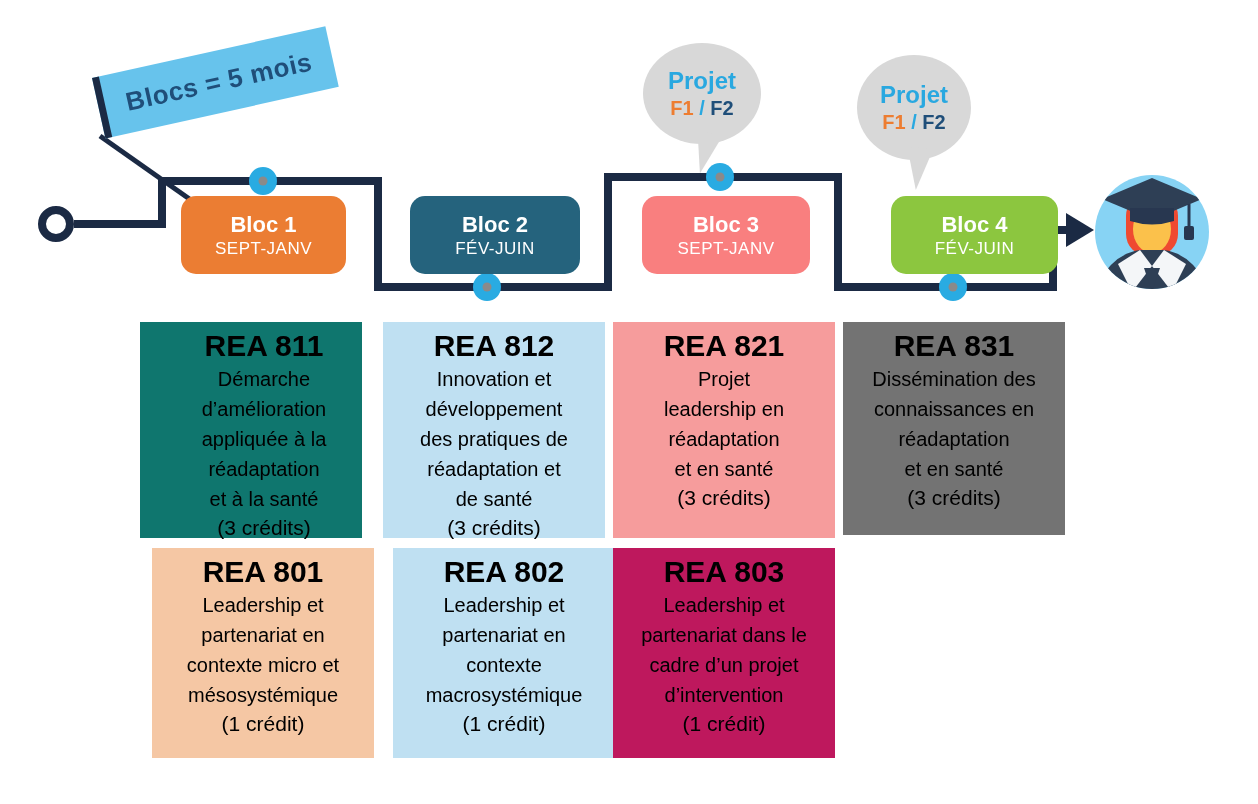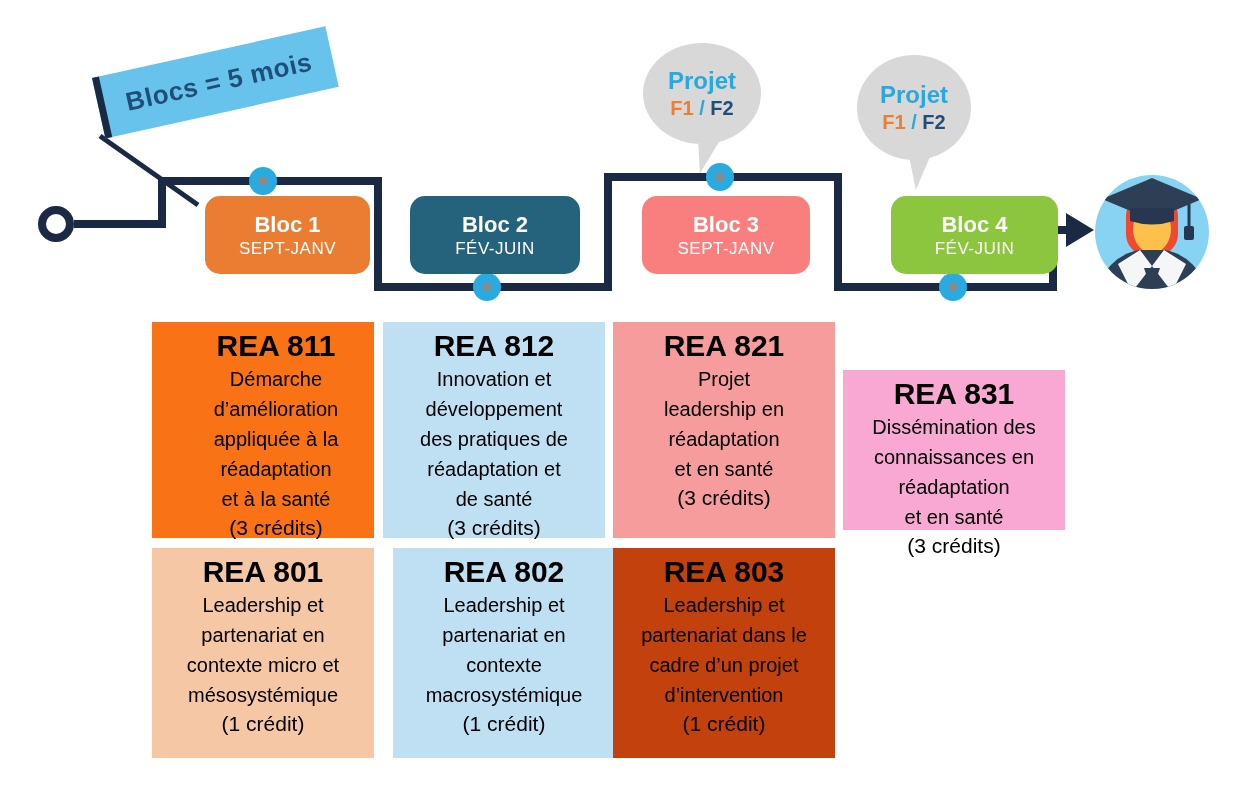--- a/index.html
+++ b/index.html
@@ -91,21 +91,21 @@
     <g>
       <circle cx="953" cy="287" r="14" style="fill: rgb(41, 171, 226);"></circle>
       <circle cx="953" cy="287" r="4.5" style="fill: rgb(138, 138, 138);"></circle>
     </g>
   </svg>
 
   <div class="banner" style="background-color: rgb(103, 195, 236);">
     <div class="banner-text" style="color: rgb(31, 78, 121);">Blocs = 5 mois</div>
   </div>
 
-  <div class="bloc" style="left: 181px; width: 165px; background-color: rgb(235, 125, 51); margin-left: 24px;">
+  <div class="bloc" style="left: 181px; width: 165px; background-color: rgb(235, 125, 51);">
     <div class="bloc-name">Bloc 1</div>
     <div class="bloc-period">SEPT-JANV</div>
   </div>
   <div class="bloc" style="left: 410px; width: 170px; background-color: rgb(37, 99, 125);">
     <div class="bloc-name">Bloc 2</div>
     <div class="bloc-period">FÉV-JUIN</div>
   </div>
   <div class="bloc" style="left: 642px; width: 168px; background-color: rgb(249, 127, 127);">
     <div class="bloc-name">Bloc 3</div>
     <div class="bloc-period">SEPT-JANV</div>
@@ -130,21 +130,21 @@
         <polygon points="70,76 58,92 78,118 92,90" style="fill: rgb(244, 246, 248);"></polygon>
         <polygon points="50,94 66,94 58,118" style="fill: rgb(46, 63, 85);"></polygon>
         <polygon points="58,4 108,25 58,46 8,25" style="fill: rgb(46, 63, 85);"></polygon>
         <path d="M36,34 L80,34 L80,47 Q58,54 36,47 Z" style="fill: rgb(40, 55, 80);"></path>
         <line x1="95" y1="30" x2="95" y2="52" stroke-width="3" style="stroke: rgb(40, 55, 80);"></line>
         <rect x="90" y="52" width="10" height="14" rx="2" style="fill: rgb(40, 55, 80);"></rect>
       </g>
     </svg>
   </div>
 
-  <div class="card row1" style="left: 152px; background-color: #f97316; padding-left: 26px;">
+  <div class="card row1" style="left: 140px; background-color: #0f766e; padding-left: 26px;">
     <div class="card-code">REA 811</div>
     <div class="card-line">Démarche</div>
     <div class="card-line">d’amélioration</div>
     <div class="card-line">appliquée à la</div>
     <div class="card-line">réadaptation</div>
     <div class="card-line">et à la santé</div>
     <div class="card-credits">(3 crédits)</div>
   </div>
   <div class="card row1" style="left: 383px; background-color: rgb(191, 224, 242);">
     <div class="card-code">REA 812</div>
@@ -156,21 +156,21 @@
     <div class="card-credits">(3 crédits)</div>
   </div>
   <div class="card row1" style="left: 613px; background-color: rgb(246, 156, 156);">
     <div class="card-code">REA 821</div>
     <div class="card-line">Projet</div>
     <div class="card-line">leadership en</div>
     <div class="card-line">réadaptation</div>
     <div class="card-line">et en santé</div>
     <div class="card-credits">(3 crédits)</div>
   </div>
-  <div class="card row1" style="left: 843px; height: 160px; background-color: #f9a8d4; margin-top: 48px;">
+  <div class="card row1" style="left: 843px; height: 213px; background-color: #737373;">
     <div class="card-code">REA 831</div>
     <div class="card-line">Dissémination des</div>
     <div class="card-line">connaissances en</div>
     <div class="card-line">réadaptation</div>
     <div class="card-line">et en santé</div>
     <div class="card-line"></div>
     <div class="card-credits">(3 crédits)</div>
   </div>
 
   <div class="card row2" style="left: 152px; background-color: rgb(245, 199, 164);">
@@ -184,21 +184,21 @@
   </div>
   <div class="card row2" style="left: 393px; background-color: rgb(191, 224, 242);">
     <div class="card-code">REA 802</div>
     <div class="card-line">Leadership et</div>
     <div class="card-line">partenariat en</div>
     <div class="card-line">contexte</div>
     <div class="card-line">macrosystémique</div>
     <div class="card-line"></div>
     <div class="card-credits">(1 crédit)</div>
   </div>
-  <div class="card row2" style="left: 613px; background-color: #c2410c;">
+  <div class="card row2" style="left: 613px; background-color: #be185d;">
     <div class="card-code">REA 803</div>
     <div class="card-line">Leadership et</div>
     <div class="card-line">partenariat dans le</div>
     <div class="card-line">cadre d’un projet</div>
     <div class="card-line">d’intervention</div>
     <div class="card-line"></div>
     <div class="card-credits">(1 crédit)</div>
   </div>
 
 </div>

